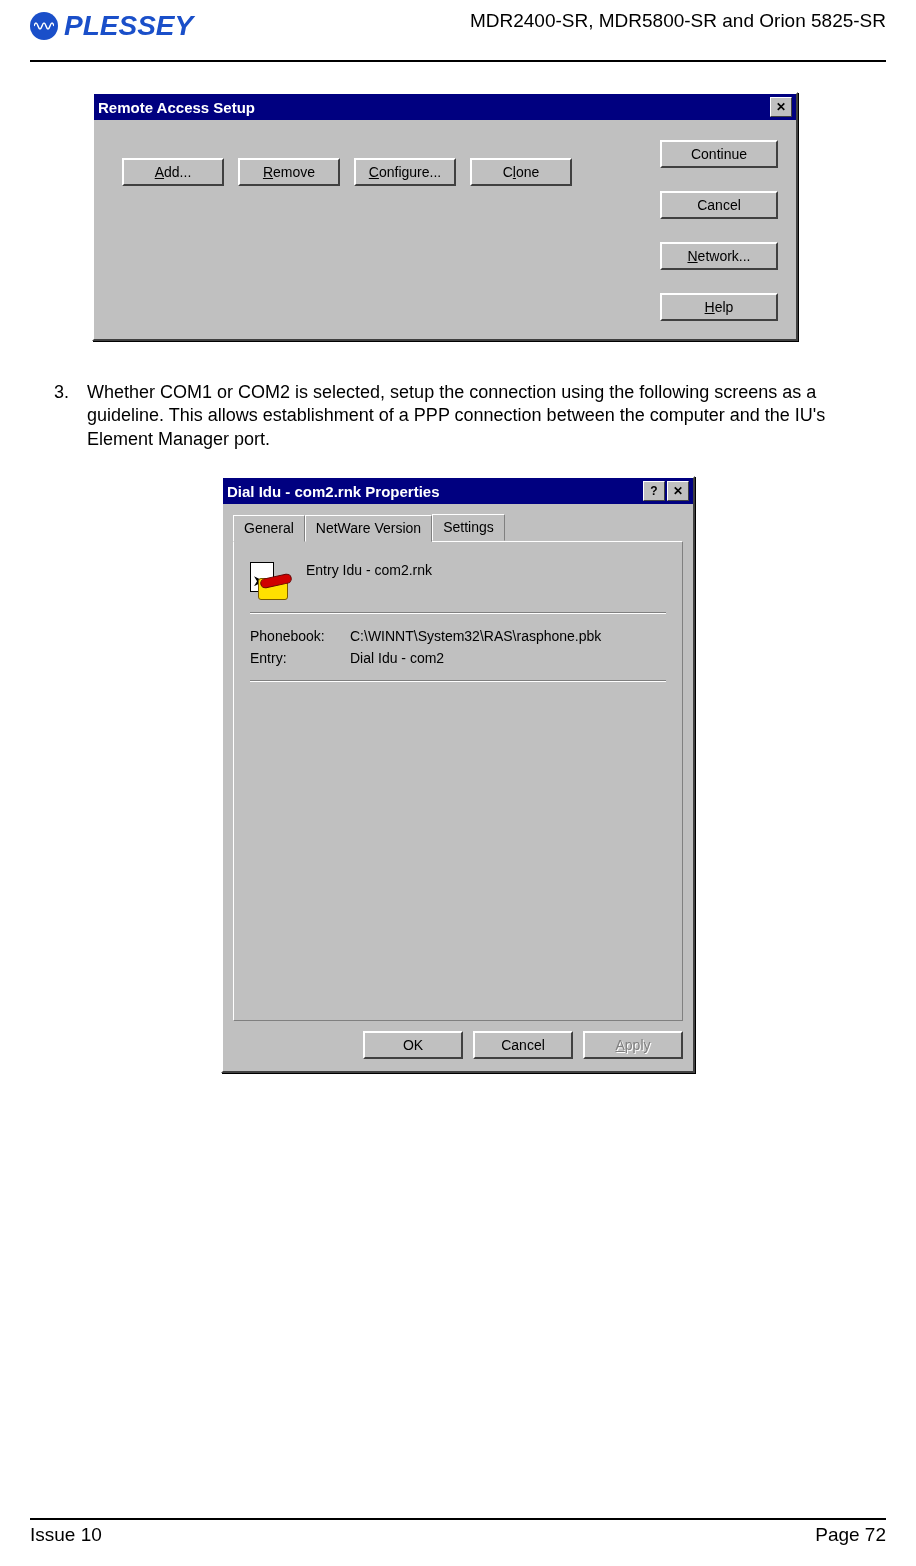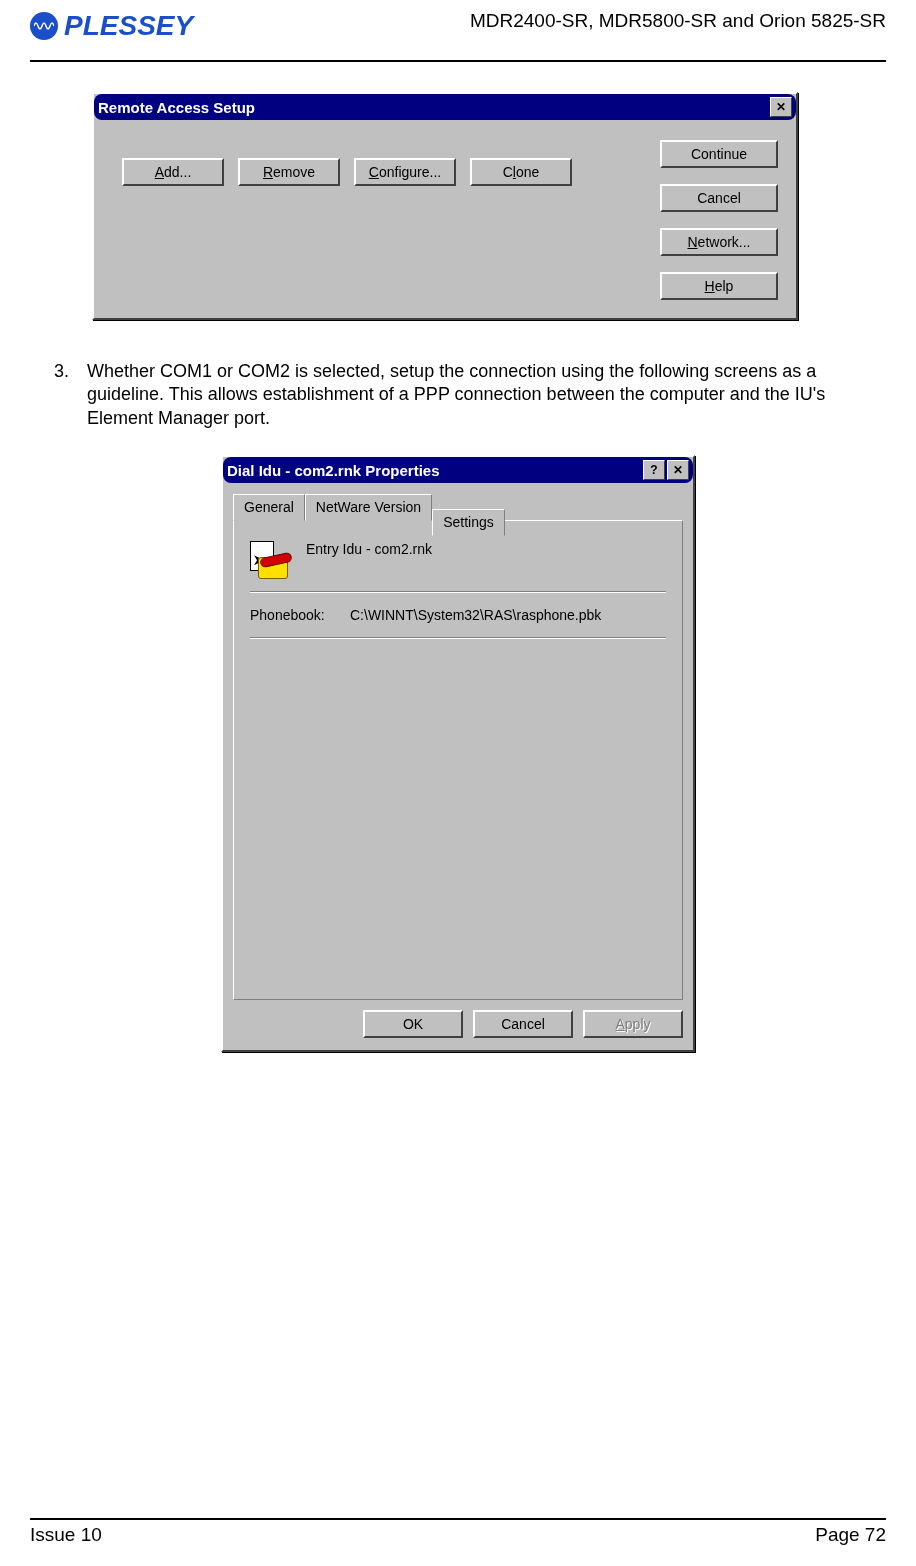--- a/index.html
+++ b/index.html
@@ -63,21 +63,20 @@
   }
   .titlebar {
     background: #000080;
     color: #fff;
     display: flex;
     justify-content: space-between;
     align-items: center;
     padding: 3px 4px;
     font-weight: bold;
     font-size: 15px;
-    border-radius: 8px;
   }
   .titlebar-buttons {
     display: flex;
     gap: 2px;
   }
   .titlebar-btn {
     width: 20px;
     height: 18px;
     background: #c0c0c0;
     border: 1px solid;
@@ -138,21 +137,21 @@
     display: flex;
     gap: 0;
   }
   .d1-left {
     flex: 1;
   }
   .d1-right {
     width: 118px;
     display: flex;
     flex-direction: column;
-    gap: 16px;
+    gap: 23px;
     margin-left: 14px;
   }
   .d1-bottom-btns {
     display: flex;
     gap: 14px;
     margin-top: 18px;
   }
   .d1-bottom-btns .win-button { width: 102px; }
   .body-text {
     font-size: 18px;
@@ -181,21 +180,21 @@
     font-size: 14px;
     margin-right: 0;
     position: relative;
     top: 1px;
   }
   .tab.inactive { color: #000; }
   .tab.active {
     border-bottom: 1px solid #c0c0c0;
     border-top: 1px solid #fff;
     padding-bottom: 5px;
-    top: 16px;
+    top: 0px;
     z-index: 3;
   }
   .tabpanel {
     border: 1px solid;
     border-color: #fff #808080 #808080 #fff;
     margin: 0 10px 10px 10px;
     padding: 20px 16px 16px 16px;
     height: 480px;
     box-sizing: border-box;
     position: relative;
@@ -348,20 +347,24 @@
           <div class="phone-base"></div>
           <div class="phone-hand"></div>
         </div>
         <div>Entry Idu - com2.rnk</div>
       </div>
       <div class="etched-line"></div>
       <div class="kv">
         <div class="k">Phonebook:</div>
         <div>C:\WINNT\System32\RAS\rasphone.pbk</div>
       </div>
+      <div class="kv">
+        <div class="k">Entry:</div>
+        <div>Dial Idu - com2</div>
+      </div>
       <div class="etched-line"></div>
     </div>
     <div class="d2-bottom">
       <div class="win-button">OK</div>
       <div class="win-button">Cancel</div>
       <div class="win-button disabled"><u>A</u>pply</div>
     </div>
   </div>
 
   <div class="footer">

